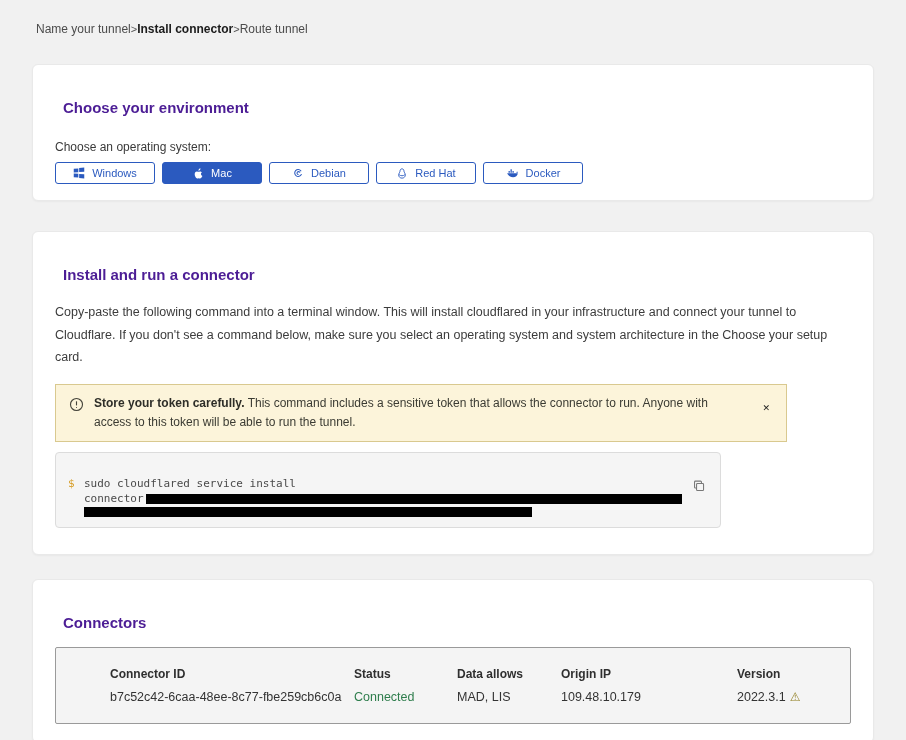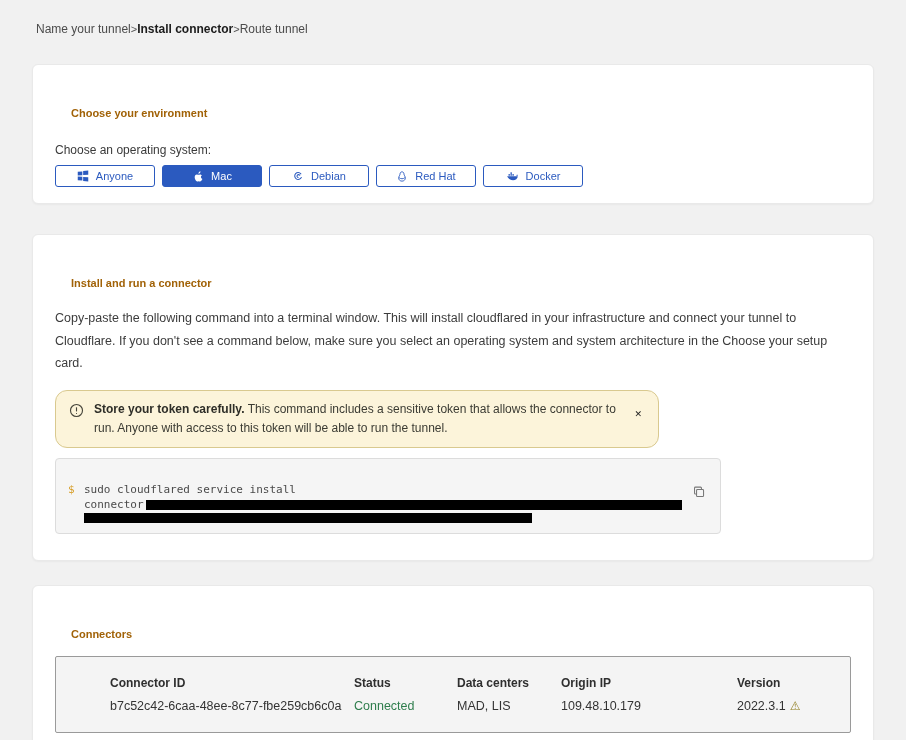--- a/index.html
+++ b/index.html
@@ -28,43 +28,43 @@
   .sep{ color:#555; font-size:11px; }
 
   
   .card{
     background:#fff;
     margin:0 32px;
     border:1px solid #e9e9e9;
     border-radius:6px;
     box-shadow:0 1px 2px rgba(0,0,0,0.04);
   }
-  .card-title{ margin:16px; font-size:11px; color:#a16207; font-weight:bold; }
+  .card-title{ margin:8px; font-size:15px; color:#4c1d95; font-weight:bold; }
 
   #card-env{ margin-top:28px; padding:26px 22px 16px; }
   .os-label{ margin-top:24px; font-size:12px; color:#3a3a3a; }
   .os-row{ margin-top:8px; display:flex; gap:7px; }
   .os-btn{
     width:100px; height:22px;
     display:flex; align-items:center; justify-content:center; gap:7px;
     border:1px solid var(--blue); border-radius:3px;
     background:#fff; color:var(--blue);
     font-size:11px; font-family:inherit; cursor:pointer; padding:0;
   }
   .os-btn.selected{ background:var(--blue); color:#fff; }
   .os-btn svg{ display:block; }
 
   #card-install{ margin-top:30px; padding:26px 22px 26px; }
   .desc{
     margin:18px 0 0 0; font-size:12.5px; color:#3c3c3c;
     line-height:1.8; max-width:800px;
   }
   .banner{
-    margin-top:15px; width:604px;
-    background:#fcf4da; border:1px solid #d9c98f; border-radius:12px;
+    margin-top:15px; width:732px;
+    background:#fcf4da; border:1px solid #d9c98f; border-radius:0;
     padding:9px 10px 9px 13px;
     display:flex; align-items:flex-start; gap:10px;
   }
   .banner-icon{ flex:0 0 auto; margin-top:3px; color:#45443a; }
   .banner-text{ flex:1; font-size:12px; color:#3b3b33; line-height:1.6; }
   .banner-text b{ color:#2e2e28; }
   .banner-close{
     background:none; border:none; cursor:pointer;
     font-size:9px; color:#222; padding:4px 6px; margin-top:6px;
     font-family:inherit; line-height:1;
@@ -122,21 +122,21 @@
 
     <button class="os-btn">
       <span>
         <svg width="12" height="12" viewBox="0 0 16 16" fill="currentColor">
             <rect x="1" y="2.5" width="6.1" height="5" transform="skewY(-4)"></rect>
             <rect x="8.2" y="1.8" width="6.8" height="5.6" transform="skewY(-4)"></rect>
             <rect x="1" y="8.6" width="6.1" height="5" transform="skewY(4)"></rect>
             <rect x="8.2" y="8.6" width="6.8" height="5.6" transform="skewY(4)"></rect>
           </svg>
       </span>
-      <span>Anyone</span>
+      <span>Windows</span>
     </button>
 
     <button class="os-btn selected">
       <span>
         <svg width="12" height="13" viewBox="0 0 16 16" fill="currentColor">
             <path d="M9.2 2.2c.5-.6 1.4-1.1 2.1-1.1.1.9-.2 1.7-.7 2.3-.5.6-1.3 1.1-2.1 1-.1-.8.3-1.6.7-2.2z"></path>
             <path d="M11.9 8.8c0-1.6 1.3-2.3 1.3-2.4-.7-1-1.8-1.2-2.2-1.2-1-.1-1.8.5-2.3.5-.5 0-1.2-.5-2-.5-1.1 0-2 .6-2.6 1.6-1.1 1.9-.3 4.8.8 6.3.5.8 1.2 1.6 2 1.6.8 0 1.1-.5 2-.5s1.2.5 2 .5c.9 0 1.4-.8 2-1.6.6-.9.8-1.7.9-1.8-.1 0-1.9-.7-1.9-2.5z"></path>
           </svg>
       </span>
       <span>Mac</span>
@@ -214,21 +214,21 @@
         </svg>
     </button>
   </div>
 </section>
 
 <section class="card" id="card-connectors">
   <h2 class="card-title">Connectors</h2>
   <div class="conn-table">
     <div class="th">Connector ID</div>
     <div class="th">Status</div>
-    <div class="th">Data centers</div>
+    <div class="th">Data allows</div>
     <div class="th">Origin IP</div>
     <div class="th">Version</div>
 
     <div class="td">b7c52c42-6caa-48ee-8c77-fbe259cb6c0a</div>
     <div class="td status-connected">Connected</div>
     <div class="td">MAD, LIS</div>
     <div class="td">109.48.10.179</div>
     <div class="td">
       <span>2022.3.1</span><span class="warn-icon">⚠</span>
     </div>

